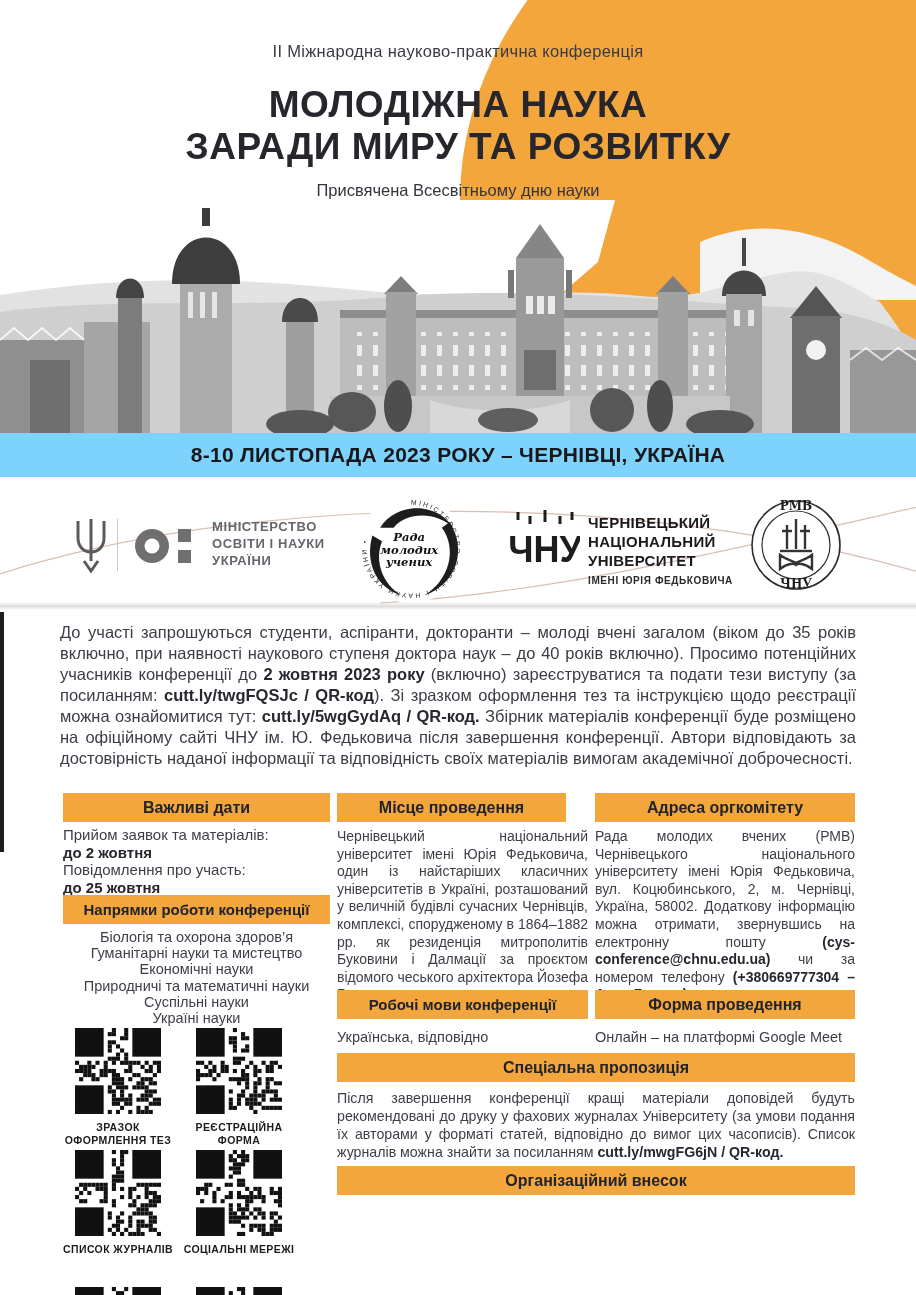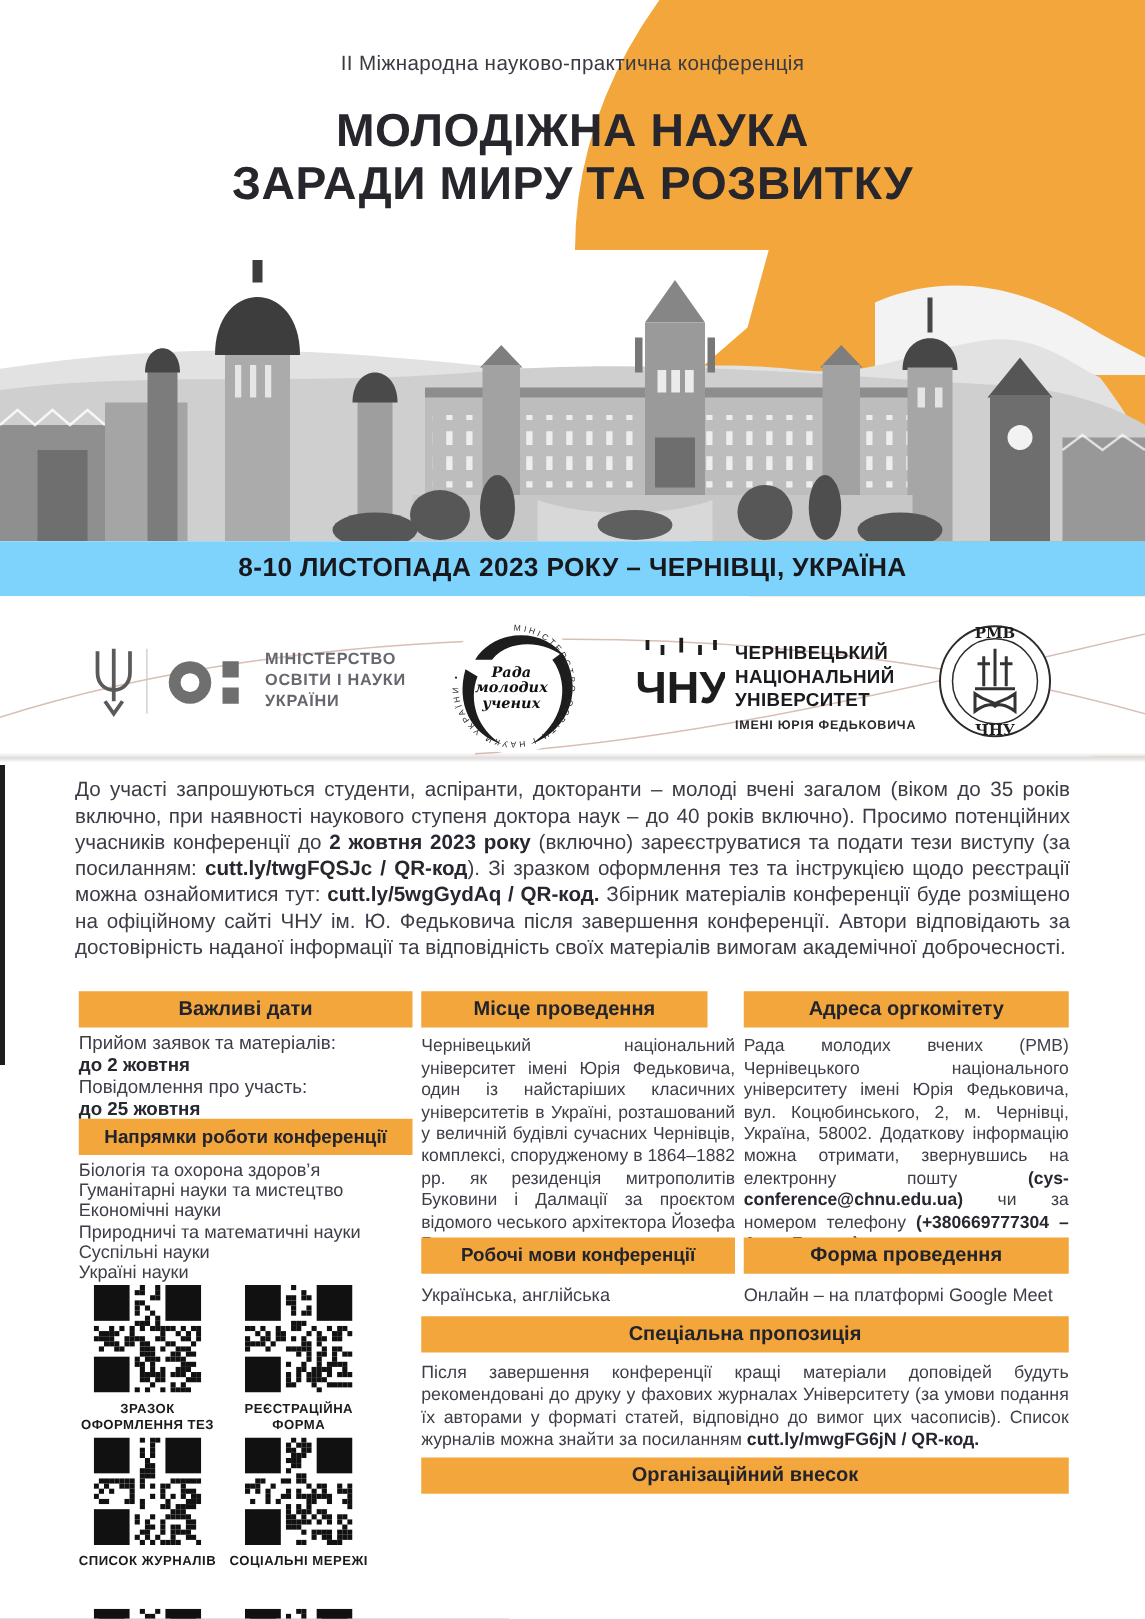--- a/index.html
+++ b/index.html
@@ -32,21 +32,21 @@
   .l-rmv{left:750px;top:22px;}
   .shadow-line{position:absolute;left:0;top:602px;width:916px;height:8px;background:linear-gradient(to bottom,rgba(110,100,95,0),rgba(110,100,95,.22) 55%,rgba(110,100,95,0));}
   .edge-strip{position:absolute;left:0;top:612px;width:4px;height:240px;background:#1e1e1e;}
   .intro{position:absolute;left:60px;top:622px;width:796px;font-size:16.5px;line-height:21px;text-align:justify;color:#3c3c46;}
   .intro b,.p b{color:#27272f;}
   .bar{position:absolute;height:29px;line-height:29px;background:#F2A63C;color:#23232b;font-weight:700;font-size:16px;text-align:center;}
   .p{position:absolute;}
   .dates-text{left:63px;top:826px;width:267px;font-size:15px;line-height:17.5px;}
   .venue-text{left:337px;top:828px;width:251px;font-size:14px;line-height:17.6px;text-align:justify;}
   .address-text{left:595px;top:828px;width:260px;font-size:14px;line-height:17.6px;text-align:justify;}
-  .tracks{position:absolute;left:63px;top:929px;width:267px;margin:0;padding:0;list-style:none;font-size:14.5px;line-height:16.2px;}
+  .tracks{position:absolute;left:63px;top:929px;width:267px;margin:0;padding:0;list-style:none;font-size:14.5px;line-height:16.2px;text-align:center;}
   .lang-text{left:337px;top:1029px;width:251px;font-size:14.5px;}
   .format-text{left:595px;top:1029px;width:260px;font-size:14.5px;}
   .special-text{left:337px;top:1089px;width:518px;font-size:14.2px;line-height:18px;text-align:justify;}
   .fee-text{left:337px;top:1202px;width:518px;font-size:14.6px;line-height:19px;}
   .qrblock{position:absolute;width:124px;text-align:center;}
   .qrblock svg{display:block;margin:0 auto;width:86px;height:86px;}
   .qr rect{fill:#111;}
   .qr-label{margin-top:7px;font-size:10.5px;font-weight:700;letter-spacing:.4px;line-height:13px;color:#1b1b1f;}
 </style>
 </head>
@@ -55,20 +55,21 @@
 <div class="poster">
 
   <div class="blob"></div>
   <div class="content-mask"></div>
 
   <div class="pretitle">ІІ Міжнародна науково-практична конференція</div>
   <div class="title">
     <div>МОЛОДІЖНА НАУКА</div>
     <div>ЗАРАДИ МИРУ ТА РОЗВИТКУ</div>
   </div>
+  <div class="subtitle">Присвячена Всесвітньому дню науки</div>
 
   <svg class="photo" viewBox="0 0 916 233" preserveAspectRatio="none">
     <defs>
       <pattern id="win" width="16" height="20" patternUnits="userSpaceOnUse">
         <rect x="5" y="5" width="5" height="11" fill="#ffffff" opacity="0.75"></rect>
       </pattern>
     </defs>
 
     <polygon points="0,0 615,0 598,62 560,95 300,90 0,98" fill="#ffffff"></polygon>
 
@@ -243,21 +244,21 @@
     <li>Біологія та охорона здоров’я</li>
     <li>Гуманітарні науки та мистецтво</li>
     <li>Економічні науки</li>
     <li>Природничі та математичні науки</li>
     <li>Суспільні науки</li>
     <li>Україні науки</li>
   </ul>
 
   <div class="bar" style="left:337px;top:990px;width:251px;font-size:15px">Робочі мови конференції</div>
   <div class="bar" style="left:595px;top:990px;width:260px">Форма проведення</div>
-  <div class="p lang-text">Українська, англійська</div>
+  <div class="p lang-text">Українська, відповідно</div>
   <div class="p format-text">Онлайн – на платформі Google Meet</div>
 
   <div class="bar" style="left:337px;top:1053px;width:518px">Спеціальна пропозиція</div>
   <div class="p special-text">Після завершення конференції кращі матеріали доповідей будуть рекомендовані до друку у фахових журналах Університету (за умови подання їх авторами у форматі статей, відповідно до вимог цих часописів). Список журналів можна знайти за посиланням <b>cutt.ly/mwgFG6jN / QR-код.</b></div>
 
   <div class="bar" style="left:337px;top:1166px;width:518px">Організаційний внесок</div>
 
   <div class="qrblock" style="left:56px;top:1028px">
     <svg class="qr" viewBox="0 0 84 84">
         <rect x="36" y="0" width="4" height="4"></rect>

